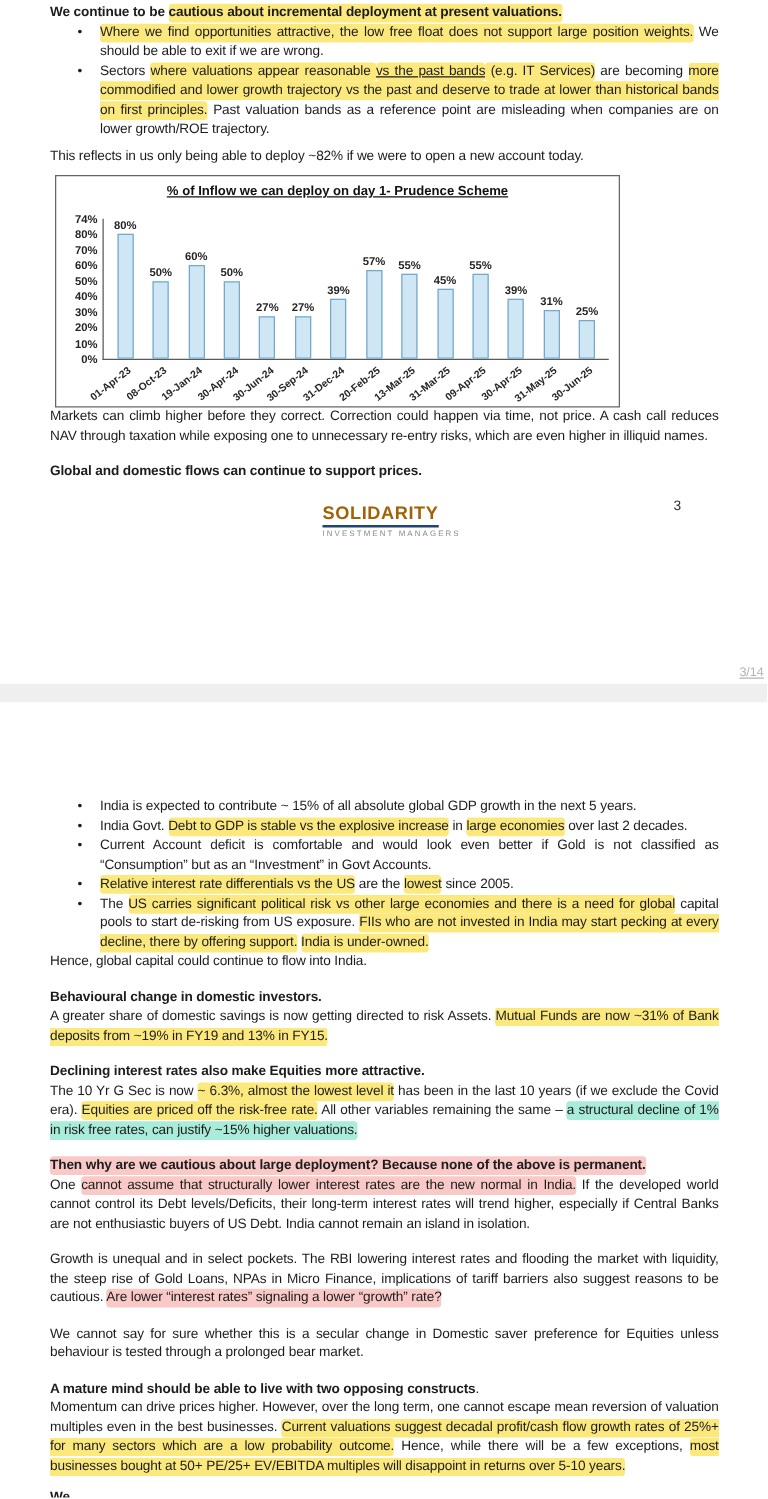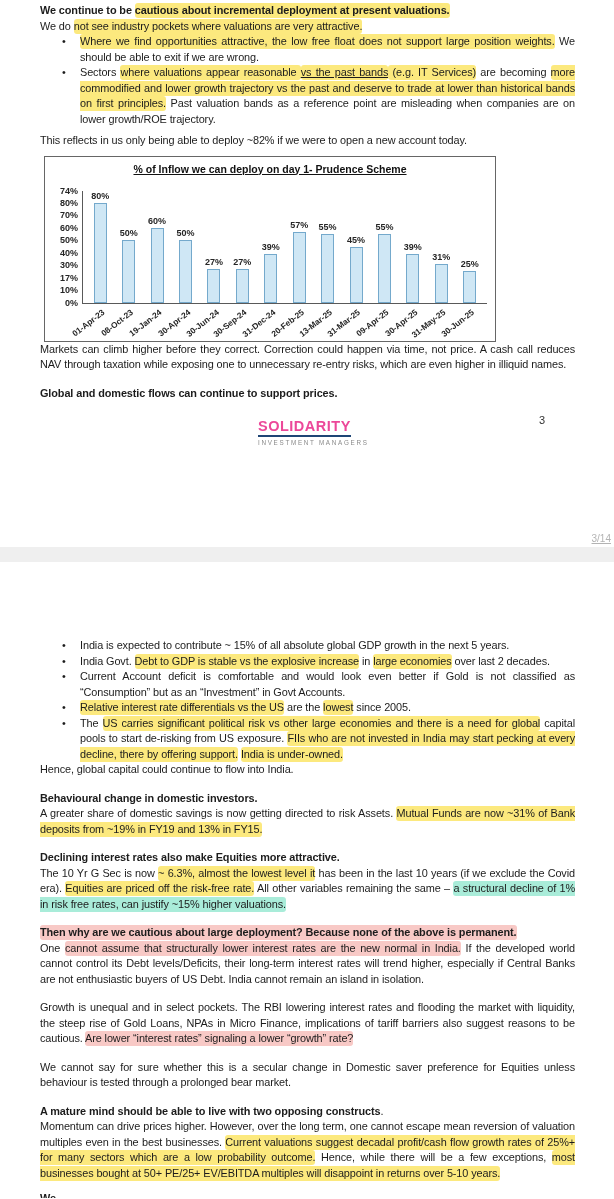--- a/index.html
+++ b/index.html
@@ -34,34 +34,33 @@
   .bar-col{display:flex;flex-direction:column;align-items:center;justify-content:flex-end;height:112px;}
   .bar-label{font-size:9px;font-weight:700;color:#262626;margin-bottom:2px;white-space:nowrap;}
   .bar{width:13px;background:#cfe7f5;border:1px solid #74a9cc;box-sizing:border-box;}
   .x-axis{display:flex;justify-content:space-around;margin-left:30.5px;padding:0 3px;height:34px;}
   .x-col{flex:1;position:relative;}
   .xlabel{position:absolute;top:3px;right:50%;transform:rotate(-38deg);transform-origin:top right;
           font-size:8.3px;font-weight:600;white-space:nowrap;color:#262626;}
   
   .footer{position:relative;margin-top:13px;height:42px;}
   .logo{position:absolute;left:218px;top:3px;}
-  .logo-title{display:inline-block;font-size:14.5px;font-weight:700;color:#ec4899;
+  .logo-title{display:inline-block;font-size:14.5px;font-weight:700;color:#a16207;
               letter-spacing:0.5px;border-bottom:2px solid #1f4575;padding-bottom:1px;}
   .logo-sub{font-size:6.3px;color:#8a8a8a;letter-spacing:1.7px;margin-top:2px;}
   .pageno{position:absolute;right:30px;top:0;font-size:11px;color:#333;}
 </style>
 </head>
 <body>
 
 <div class="wrap">
 
   <div class="page" id="page1">
     <div id="p1a">
         <div class="para"><span class="b">We continue to be </span><span class="hl-y b">cautious about incremental deployment at present valuations.</span></div>
-        <div class="para"><span>We do </span><span class="hl-y">not see industry pockets where valuations are very attractive.</span></div>
         <div class="bullets">
           <div class="bullet">
             <span class="dot">•</span>
             <div class="btext"><span class="hl-y">Where we find opportunities attractive, the low free float does not support large position weights.</span><span> We should be able to exit if we are wrong.</span></div>
           </div>
           <div class="bullet">
             <span class="dot">•</span>
             <div class="btext"><span>Sectors </span><span class="hl-y">where valuations appear reasonable </span><span class="hl-y u">vs the past bands</span><span class="hl-y"> (e.g. IT Services)</span><span> are becoming </span><span class="hl-y">more commodified and lower growth trajectory vs the past and deserve to trade at lower than historical bands on first principles.</span><span>  Past valuation bands as a reference point are misleading when companies are on lower growth/ROE trajectory.</span></div>
           </div>
         </div>
@@ -72,21 +71,21 @@
       <div class="chart-title">% of Inflow we can deploy on day 1- Prudence Scheme</div>
       <div class="chart-body">
         <div class="y-axis" id="yaxis">
             <span class="ytick" style="bottom: 108px;">74%</span>
             <span class="ytick" style="bottom: 95.5556px;">80%</span>
             <span class="ytick" style="bottom: 83.1111px;">70%</span>
             <span class="ytick" style="bottom: 70.6667px;">60%</span>
             <span class="ytick" style="bottom: 58.2222px;">50%</span>
             <span class="ytick" style="bottom: 45.7778px;">40%</span>
             <span class="ytick" style="bottom: 33.3333px;">30%</span>
-            <span class="ytick" style="bottom: 20.8889px;">17%</span>
+            <span class="ytick" style="bottom: 20.8889px;">20%</span>
             <span class="ytick" style="bottom: 8.44444px;">10%</span>
             <span class="ytick" style="bottom: -4px;">0%</span>
           </div>
         <div class="plot" id="plot">
             <div class="bar-col">
               <span class="bar-label">80%</span>
               <div class="bar" style="height: 99.6px;"></div>
             </div>
             <div class="bar-col">
               <span class="bar-label">50%</span>

